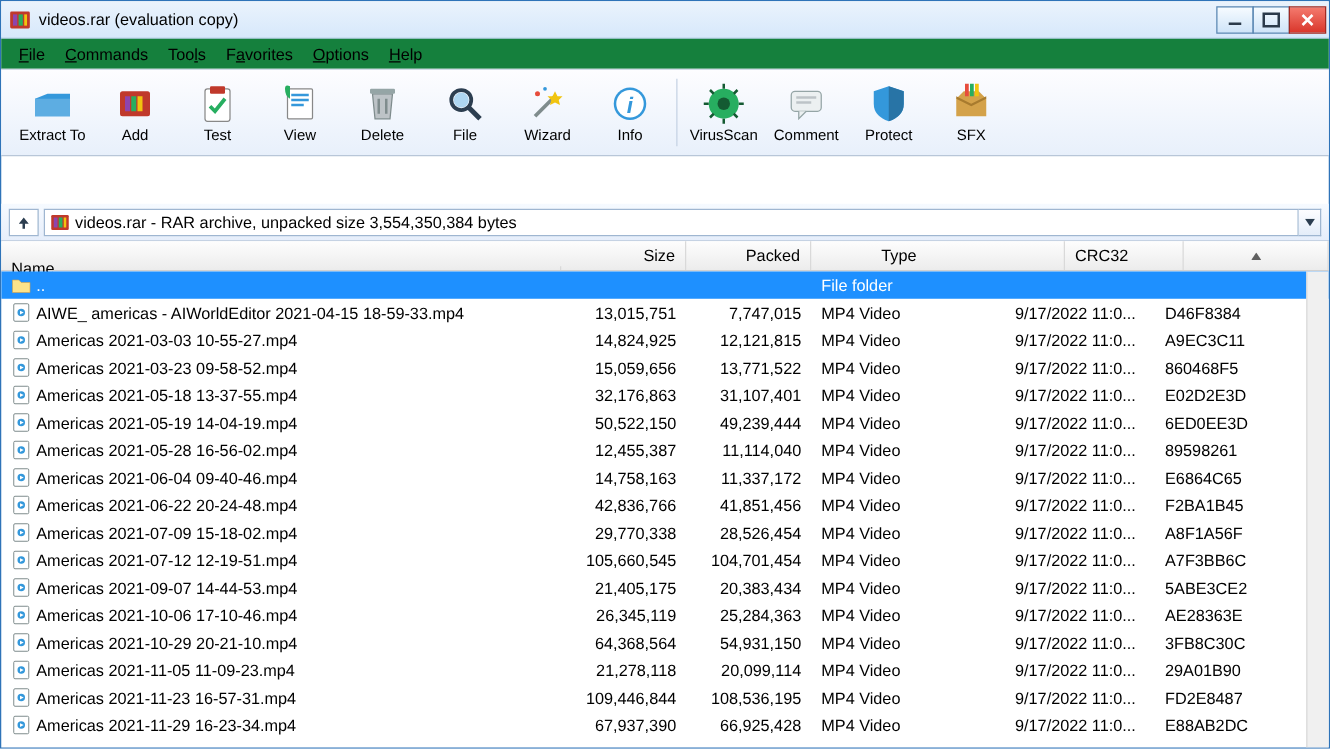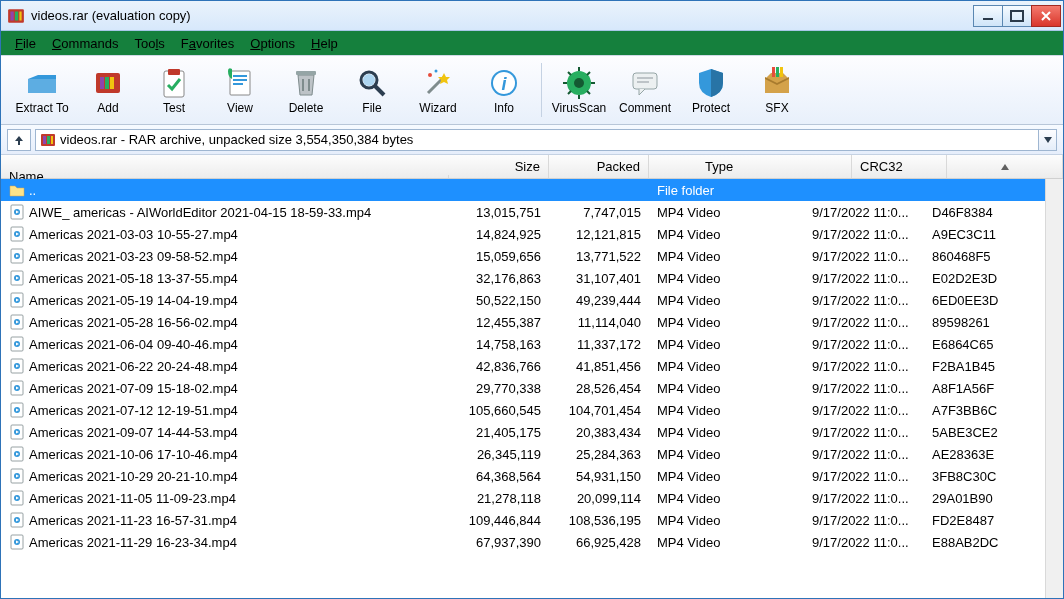--- a/index.html
+++ b/index.html
@@ -19,21 +19,21 @@
 
   .menubar { height: 24px; display: flex; align-items: center; padding: 0 6px; font-size: 13px; background: #15803d; }
   .menubar .menu-item { padding: 2px 8px; cursor: default; }
   .menubar .menu-item u { text-decoration: underline; }
 
   .toolbar { height: 70px; background: linear-gradient(#fdfdff,#e8f0fb); border-top: 1px solid #d0dae6; border-bottom: 1px solid #b8c6d8; display: flex; align-items: center; padding: 4px 8px; gap: 0; }
   .tb-btn { display: flex; flex-direction: column; align-items: center; justify-content: center; width: 66px; height: 62px; font-size: 12px; color: #000; cursor: default; }
   .tb-sep { width: 1px; height: 54px; background: #c5d2e3; margin: 0 4px; }
   .tb-btn svg, .tb-btn .ico { width: 36px; height: 36px; }
 
-  .addressbar { height: 30px; background: linear-gradient(#f6faff,#e6eefb); border-bottom: 1px solid #c5d2e3; display: flex; align-items: center; padding: 0 6px; font-size: 13px; }
+  .addressbar { height: 30px; background: linear-gradient(#f6faff,#e6eefb); border-bottom: 1px solid #c5d2e3; display: flex; align-items: center; padding: 0 6px; font-size: 13px; margin-top: 38px; }
   .addressbar .up { width: 24px; height: 22px; border: 1px solid #9fb6d1; background: #fff; display: flex; align-items: center; justify-content: center; margin-right: 4px; }
   .addressbar .path { flex: 1; height: 22px; border: 1px solid #9fb6d1; background: #fff; display: flex; align-items: center; padding: 0 4px; gap: 4px; }
   .addressbar .drop { width: 18px; height: 22px; border: 1px solid #9fb6d1; border-left: none; background: linear-gradient(#fdfdff,#e4edf9); display:flex; align-items:center; justify-content:center; }
 
   .listhdr { height: 24px; display: flex; background: linear-gradient(#fdfdfd,#ececec); border-bottom: 1px solid #d0d0d0; font-size: 13px; }
   .listhdr .col { border-right: 1px solid #d9d9d9; display: flex; align-items: center; padding: 0 8px; }
   .col-name { width: 448px; margin-top: 20px; }
   .col-size { width: 100px; justify-content: flex-end; }
   .col-packed { width: 100px; justify-content: flex-end; }
   .col-type { width: 155px; margin-left: 48px; }

